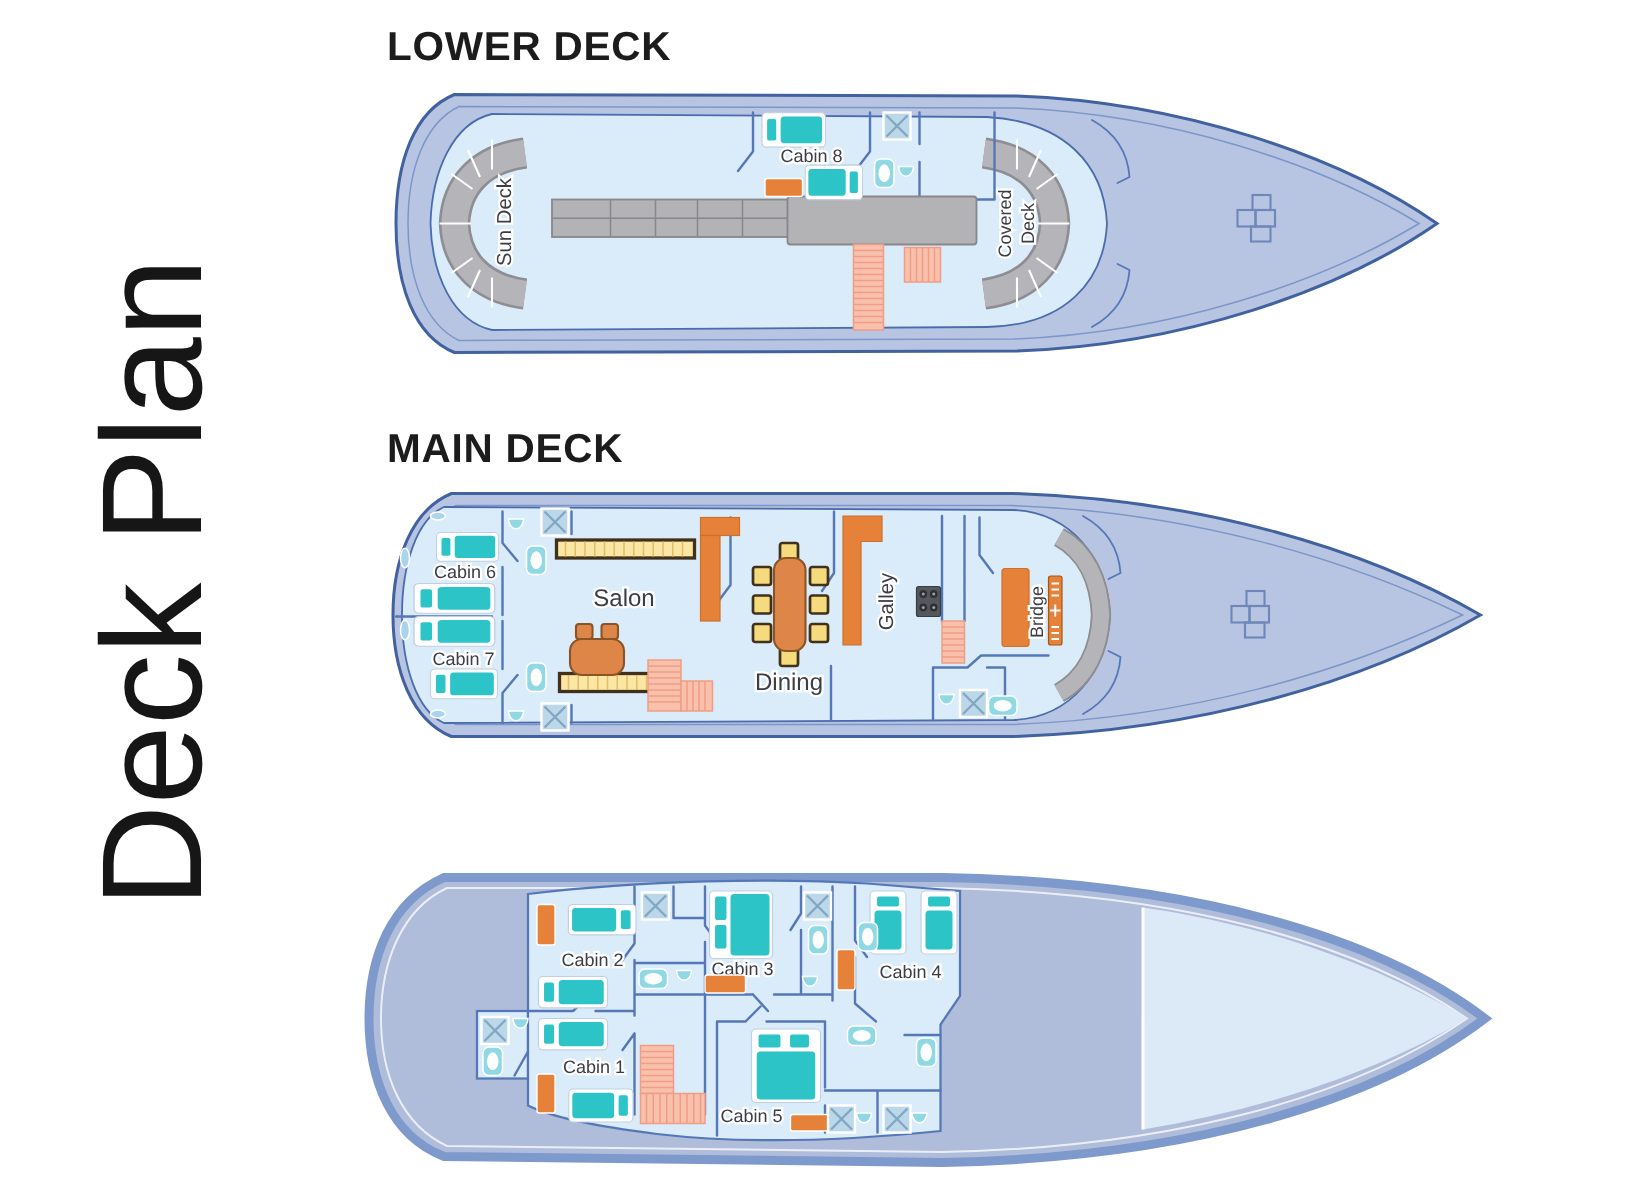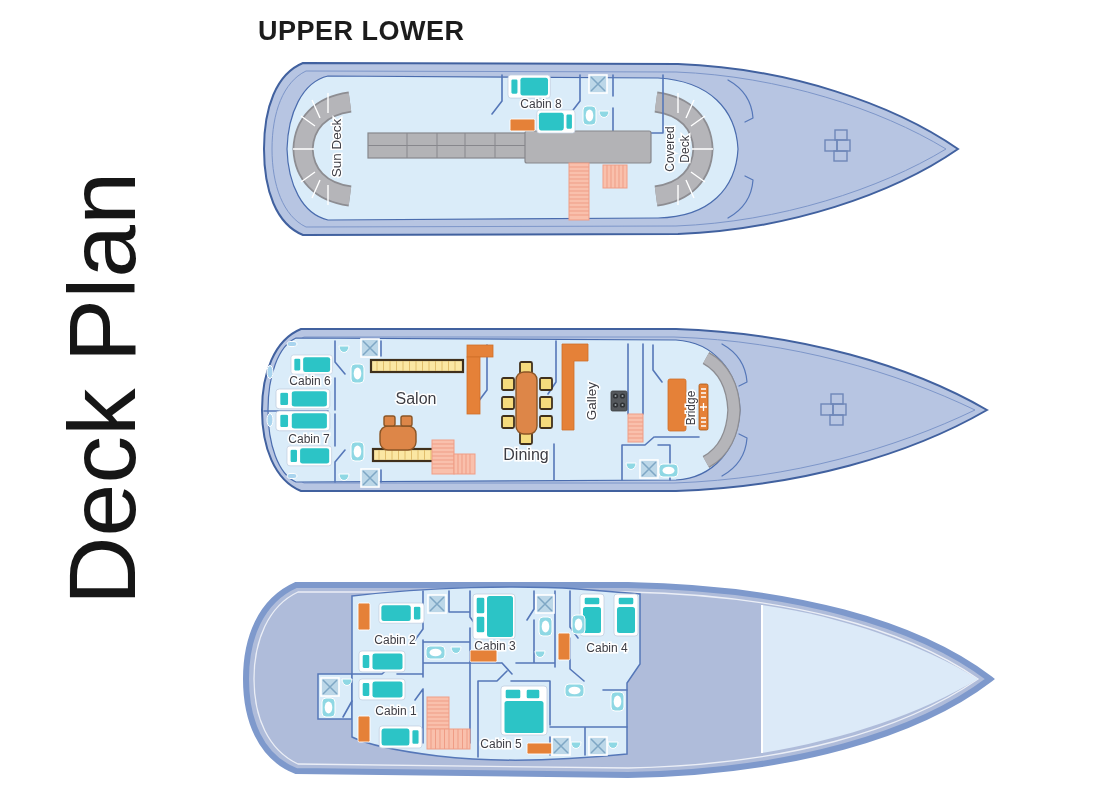--- a/index.html
+++ b/index.html
@@ -97,21 +97,21 @@
         <rect x="12" y="10" width="13" height="11"></rect>
         <rect x="9" y="21" width="13" height="10"></rect>
       </g>
     </defs>
   </svg>
 
   <div id="title-wrap">
     <span>Deck Plan</span>
   </div>
 
-  <div class="deck-heading" style="left:258px;top:16px">UPPER LOWER</div>
+  <div class="deck-heading" style="left:258px;top:16px">LOWER DECK</div>
 
   <svg style="left:258px;top:56px" width="705" height="190" viewBox="0 0 705 190">
     <path class="hull" d="M45 7 C18 18 6 52 6 93 C6 134 18 168 45 179 L420 178 C530 174 635 138 700 93 C635 48 530 12 420 8 Z"></path>
     <path class="innerline" d="M48 15 C25 26 14 57 14 93 C14 129 25 160 48 171 L418 170 C522 166 622 133 688 93 C622 53 522 20 418 16 Z"></path>
     <path class="floor" d="M70 20 L400 22 C452 25 478 54 480 93 C478 132 452 161 400 162 L70 164 C44 158 30 128 29 93 C30 58 44 26 70 20 Z"></path>
 
     <g>
       <path class="bandOuter" d="M92 46 C62 50 46 68 45 93 C46 118 62 136 92 140"></path>
       <path class="bandInner" d="M92 46 C62 50 46 68 45 93 C46 118 62 136 92 140"></path>
       <path class="tick" d="M70 37 V57 M54 44 L62 62 M43 60 L57 70 M35 93 H56 M43 126 L57 116 M54 142 L62 124 M70 149 V129"></path>
@@ -150,20 +150,21 @@
     <g>
       <use href="#shower" transform="translate(331,19)"></use>
       <use href="#sinkv" transform="translate(325,50)"></use>
       <use href="#toilet" transform="translate(341,55)"></use>
     </g>
 
     <use href="#cross" transform="translate(567,74)"></use>
     <path class="wall thin" d="M470 24 C488 34 494 48 495 62 L487 66 M470 162 C488 152 494 138 495 124 L487 120"></path>
   </svg>
 
+  <div class="deck-heading" style="left:258px;top:284px">MAIN DECK</div>
 
   <svg style="left:256px;top:324px" width="736" height="175" viewBox="0 0 736 175">
     <path class="hull" d="M45 5 C18 16 6 50 6 86 C6 122 18 156 45 167 L420 167 C545 163 655 130 731 86 C655 42 545 9 420 5 Z"></path>
     <path class="innerline" d="M48 13 C26 24 14 53 14 86 C14 119 26 148 48 159 L418 159 C536 155 640 124 719 86 C640 48 536 17 418 13 Z"></path>
     <path class="floor" d="M40 14 L420 16 C458 18 482 48 484 86 C482 124 458 154 420 156 L40 158 C22 150 12 120 12 86 C12 52 22 22 40 14 Z"></path>
 
     <g>
       <path class="bandNarrowO" d="M450 34 C468 44 477 63 478 86 C477 109 468 128 450 138"></path>
       <path class="bandNarrowI" d="M450 34 C468 44 477 63 478 86 C477 109 468 128 450 138"></path>
     </g>

